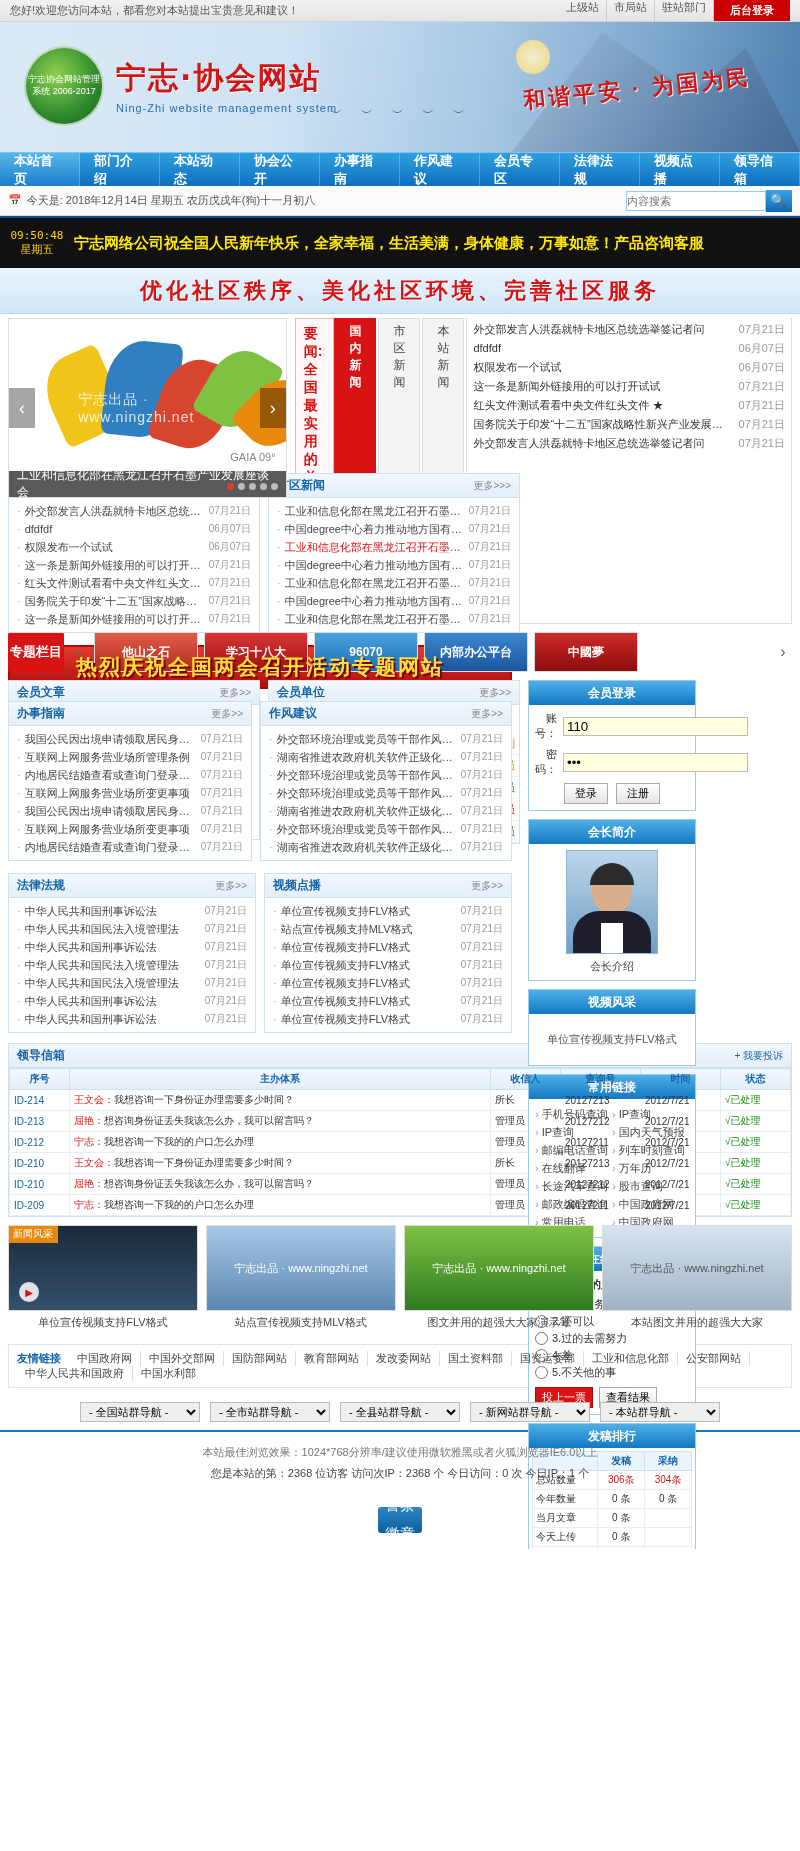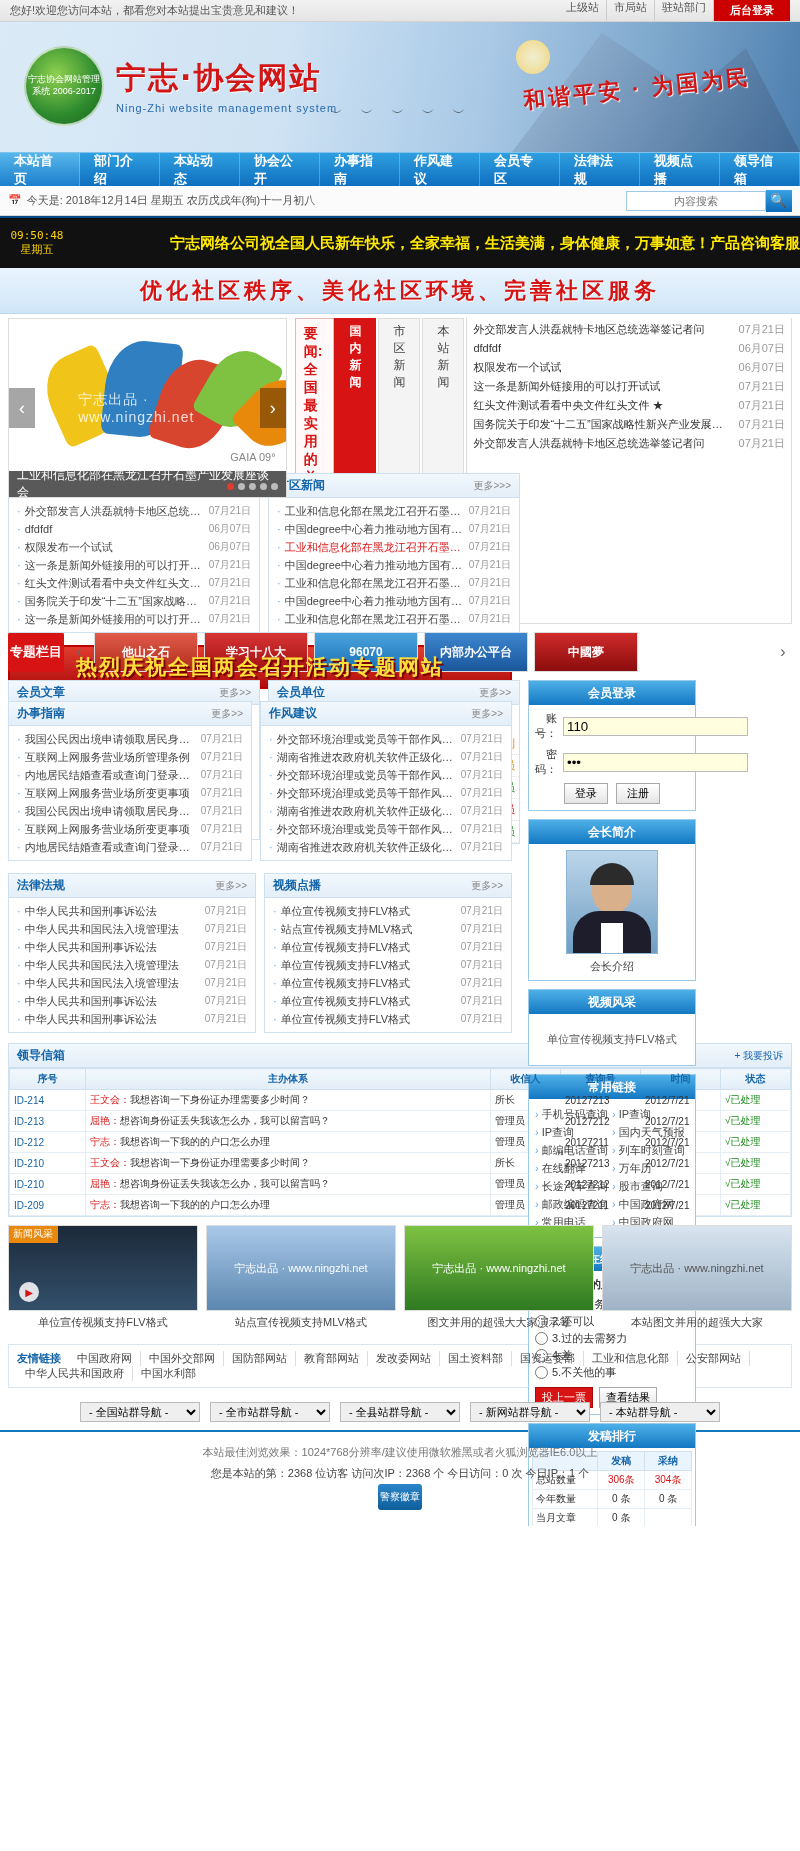--- a/index.html
+++ b/index.html
@@ -82,38 +82,38 @@
 
   
   .datebar {
     height: 30px; display:flex; align-items:center;
     border-bottom: 1px solid #d8d8d8; background:#fbfbfb;
     padding: 0 8px; font-size: 11px; color: #555;
   }
   .datebar .cal { color:#e06; margin-right:5px; }
   .datebar .spacer { flex:1; }
   .datebar input {
-    width: 140px; height: 20px; border: 1px solid #9cc7e8; padding: 0 0; font-size: 11px; color:#999;text-align:center;
+    width: 140px; height: 20px; border: 1px solid #9cc7e8; padding: 0 0; font-size: 11px; color:#999;
   }
   .datebar .searchbtn {
     width: 26px; height: 22px; background: linear-gradient(#3aa3e3,#0a6ab9);
     border: none; color:#fff; cursor:pointer;
   }
 
   
   .marquee {
     height: 52px; background: #111; display:flex; align-items:center; overflow:hidden;
     border-top: 2px solid #0a4a86;
   }
   .marquee .clock {
     width: 74px; text-align:center; color:#ffd400; font-size: 11px; line-height:1.25;
     font-family: "DejaVu Sans Mono", monospace;
   }
   .marquee .txt {
-    flex:1; color:#ffe900; font-size: 15px; font-weight:bold; white-space: nowrap; text-align: right;
+    flex:1; color:#ffe900; font-size: 15px; font-weight:bold; white-space: nowrap;
   }
 
   
   .slogan-strip {
     height: 46px; display:flex; align-items:center; justify-content:center;
     background: linear-gradient(#eaf4fd,#cfe6f8);
     border-bottom: 1px solid #bcd8ee;
   }
   .slogan-strip span {
     font-size: 22px; font-weight: bold; color:#d81313; letter-spacing: 4px;
@@ -324,23 +324,23 @@
 
   
   .footer {
     border-top: 2px solid #1278c2; padding: 10px 8px 16px; text-align:center;
     font-size: 11px; line-height: 1.9; color:#555;
   }
   .footer .main { color:#333; }
   .footer .icp { color:#777; }
   .footer .stat { color:#444; }
   .footer .badge {
-    width: 44px; height: 26px; margin: 0 auto 0;
+    width: 44px; height: 26px; margin: 23px auto 0;
     background: linear-gradient(#2a86c8,#0f5e9c); border-radius: 3px;
-    display:flex; align-items:center; justify-content:center; color:#fff; font-size:10px;
+    display:flex; align-items:center; justify-content:center; color:#fff; font-size:15px;
   }
 </style>
 </head>
 <body>
 
 <div class="page">
 
   <div class="topbar">
     <div class="welcome">您好!欢迎您访问本站，都看您对本站提出宝贵意见和建议！</div>
     <div class="links">
@@ -1002,21 +1002,21 @@
   </div>
 
   <div class="leadbox box">
     <div class="box-hd">
       <span class="t">领导信箱</span>
       <span class="m" style="color:#1364a8">+ 我要投诉</span>
     </div>
     <table class="leadtable">
       <tbody>
           <tr>
-        <th style="width:76px">序号</th>
+        <th style="width:60px">序号</th>
         <th>主办体系</th>
         <th style="width:70px">收信人</th>
         <th style="width:80px">查询号</th>
         <th style="width:80px">时间</th>
         <th style="width:70px">状态</th>
       </tr>
       <tr>
         <td class="id">ID-214</td>
         <td><span class="sub">王文会：</span><span>我想咨询一下身份证办理需要多少时间？</span></td>
         <td>所长</td>

